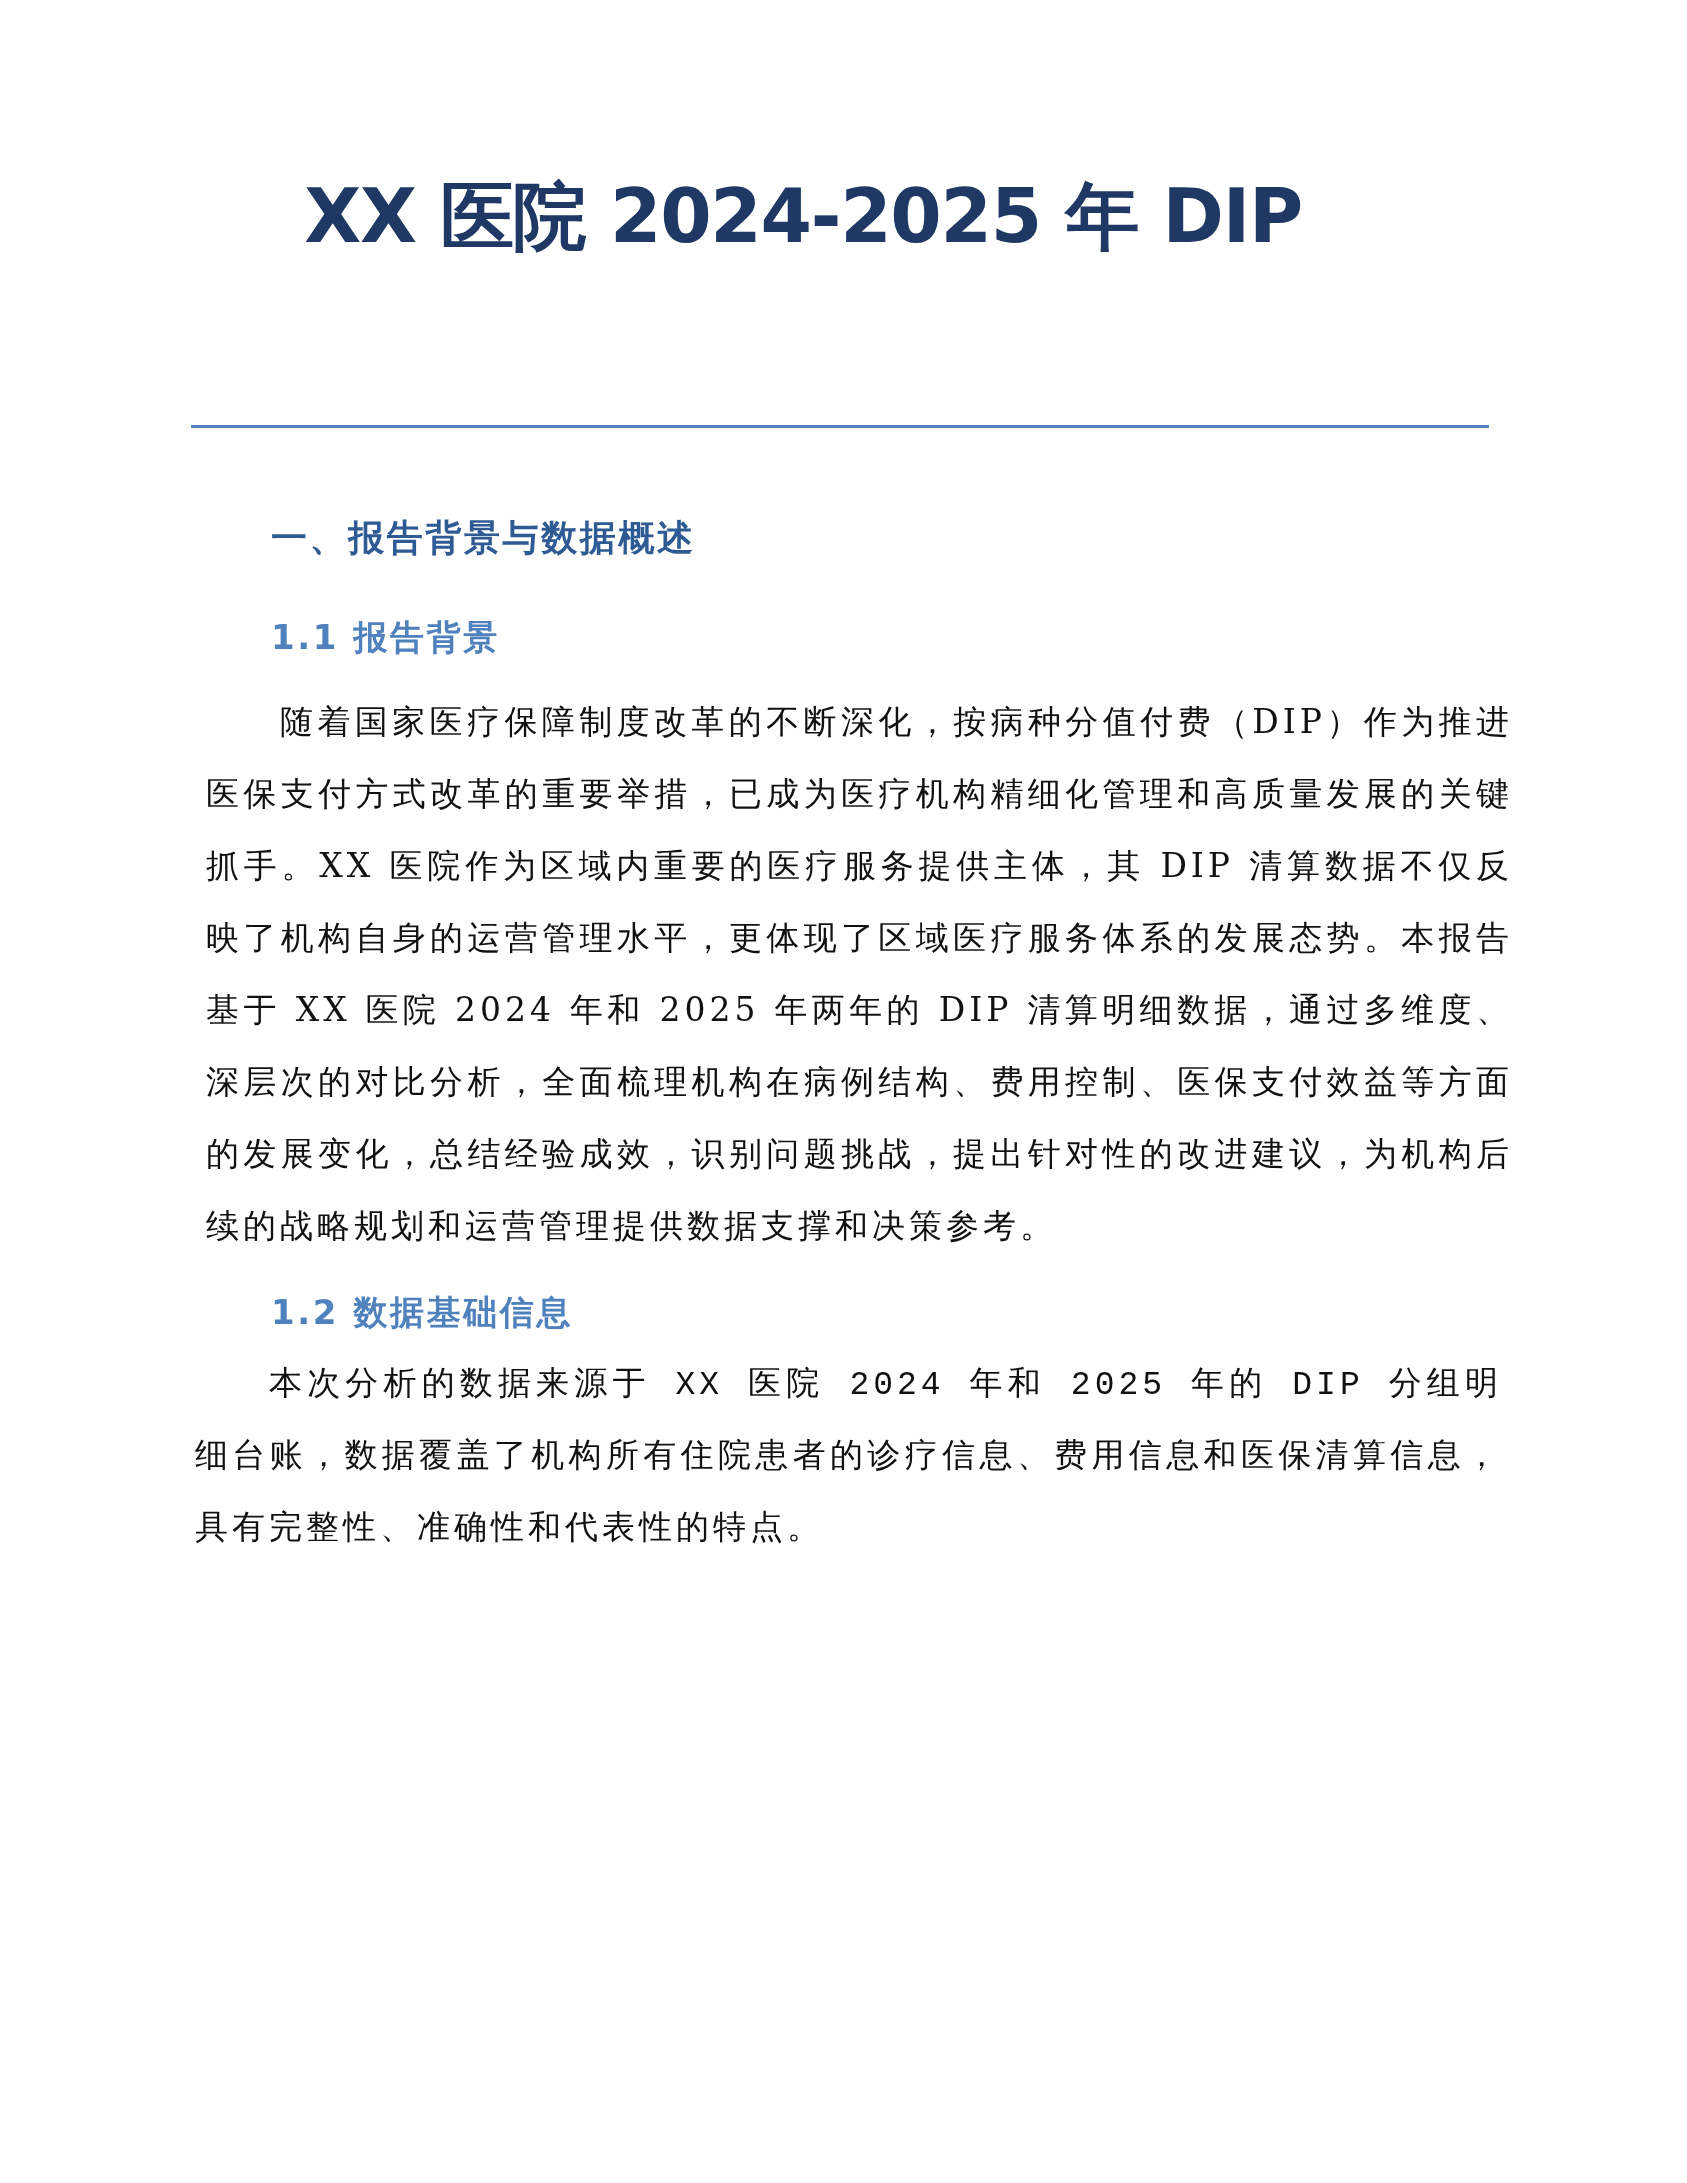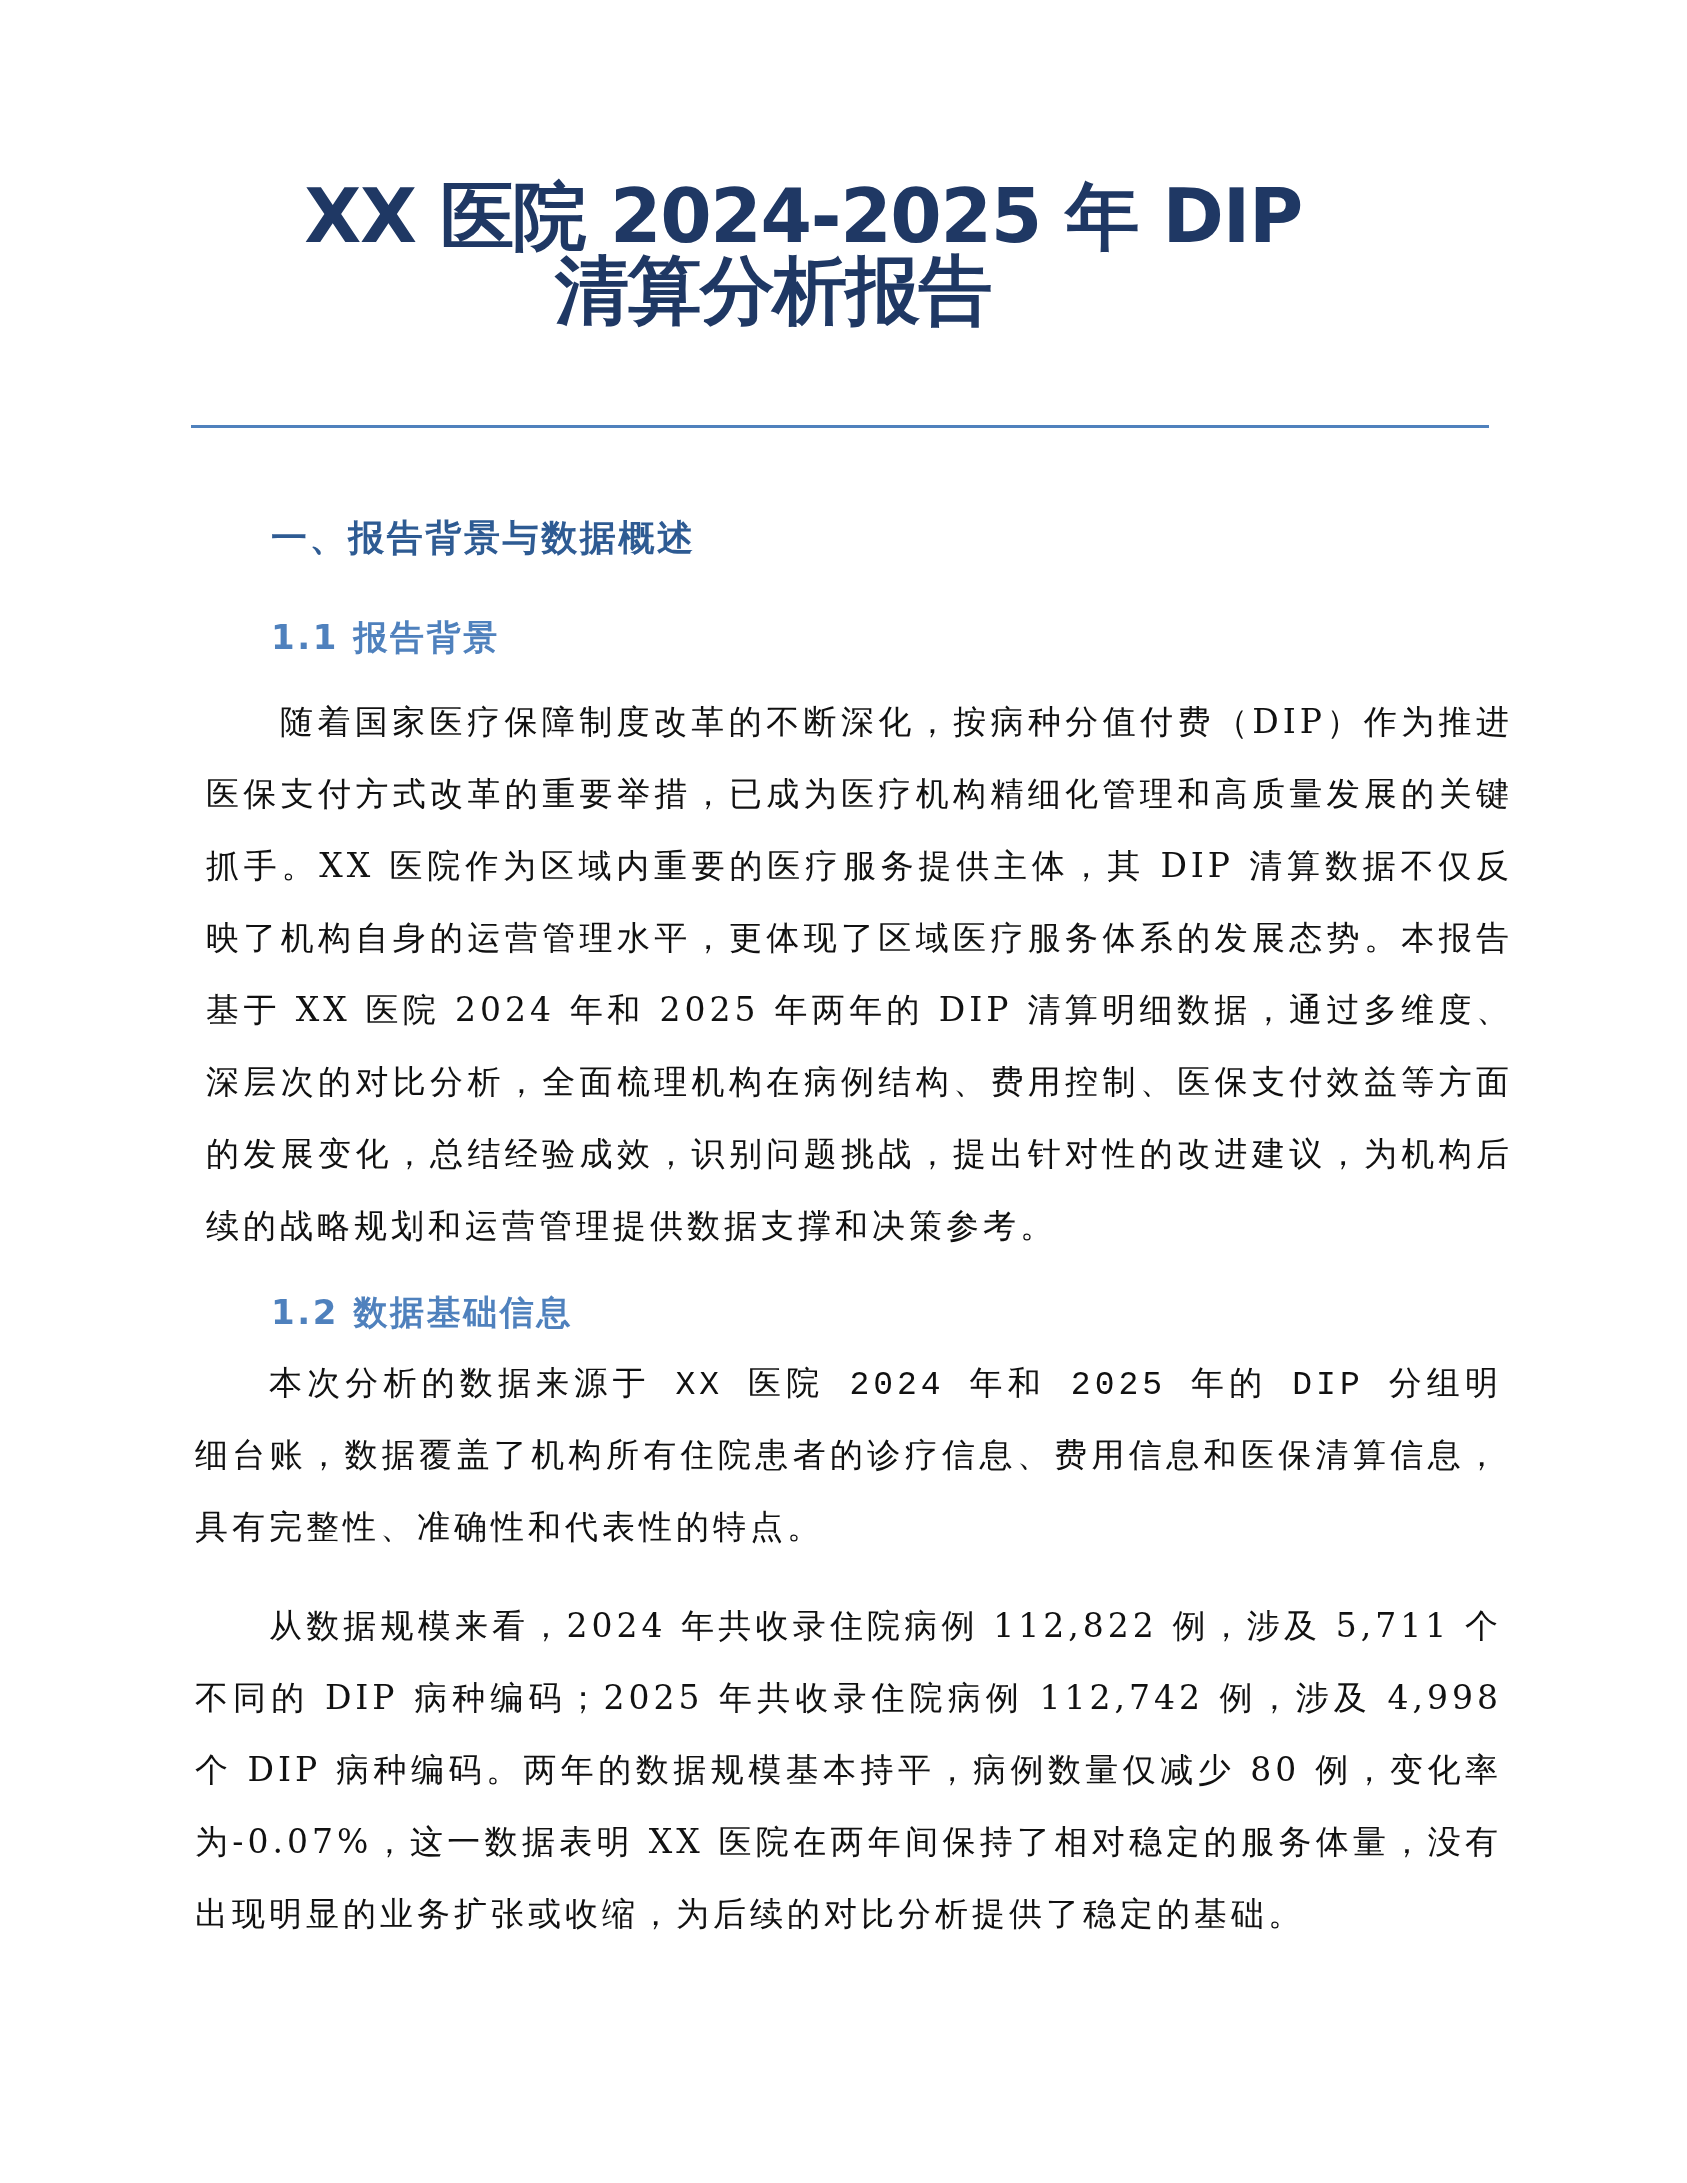--- a/index.html
+++ b/index.html
@@ -81,31 +81,29 @@
   .para.p2 { top: 1350px; }
   .para.p3 { top: 1590px; }
 </style>
 </head>
 <body>
 
 <div class="page">
 
   <h1 class="title" style="margin:0;">
     <span class="t1">XX 医院 2024-2025 年 DIP</span>
-    <span class="t2">清算分析报告</span>
   </h1>
 
   <div class="divider"></div>
 
   <h2 class="h1" style="margin:0;">一、报告背景与数据概述</h2>
 
   <h3 class="h2 s11" style="margin:0;">1.1 报告背景</h3>
 
   <p class="para p1" style="margin:11px;">随着国家医疗保障制度改革的不断深化，按病种分值付费（DIP）作为推进医保支付方式改革的重要举措，已成为医疗机构精细化管理和高质量发展的关键抓手。XX 医院作为区域内重要的医疗服务提供主体，其 DIP 清算数据不仅反映了机构自身的运营管理水平，更体现了区域医疗服务体系的发展态势。本报告基于 XX 医院 2024 年和 2025 年两年的 DIP 清算明细数据，通过多维度、深层次的对比分析，全面梳理机构在病例结构、费用控制、医保支付效益等方面的发展变化，总结经验成效，识别问题挑战，提出针对性的改进建议，为机构后续的战略规划和运营管理提供数据支撑和决策参考。</p>
 
   <h3 class="h2 s12" style="margin:0;">1.2 数据基础信息</h3>
 
   <p class="para p2" style="margin:0;font-family:Liberation Mono, monospace;">本次分析的数据来源于 XX 医院 2024 年和 2025 年的 DIP 分组明细台账，数据覆盖了机构所有住院患者的诊疗信息、费用信息和医保清算信息，具有完整性、准确性和代表性的特点。</p>
 
-  <p class="para p3" style="margin:0;">从数据规模来看，2024 年共收录住院病例 112,822 例，涉及 5,711 个不同的 DIP 病种编码；2025 年共收录住院病例 112,742 例，涉及 4,998 个 DIP 病种编码。两年的数据规模基本持平，病例数量仅减少 80 例，变化率为-0.07%，这一数据表明 XX 医院在两年间保持了相对稳定的服务体量，没有出现明显的业务扩张或收缩，为后续的对比分析提供了稳定的基础。</p>
 
 </div>
 
 
 </body></html>

